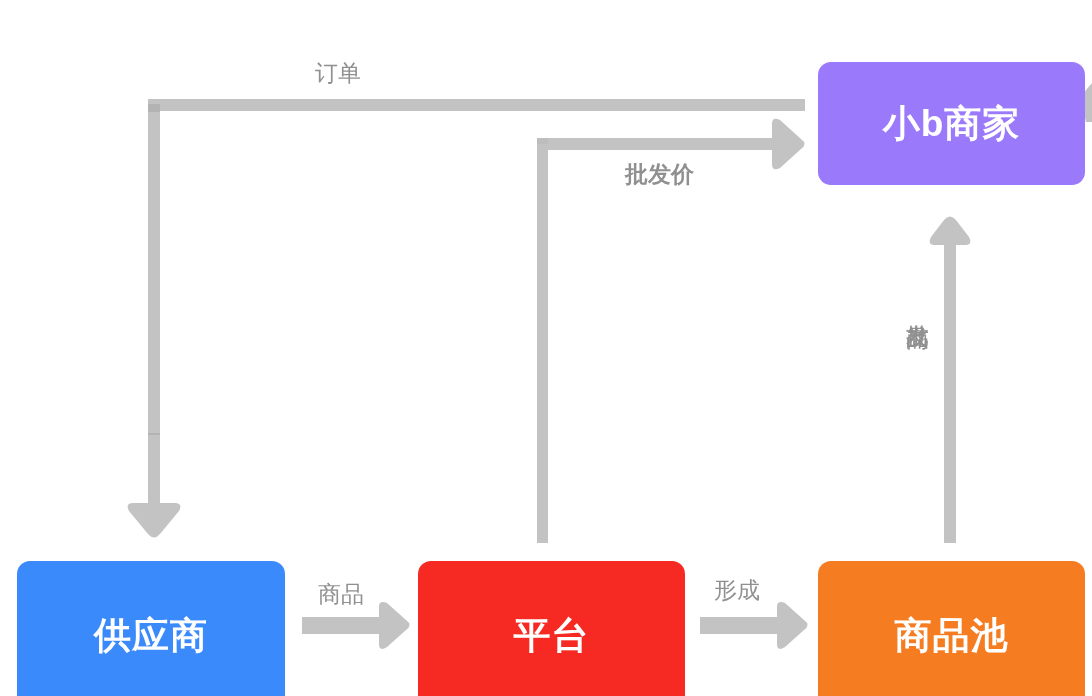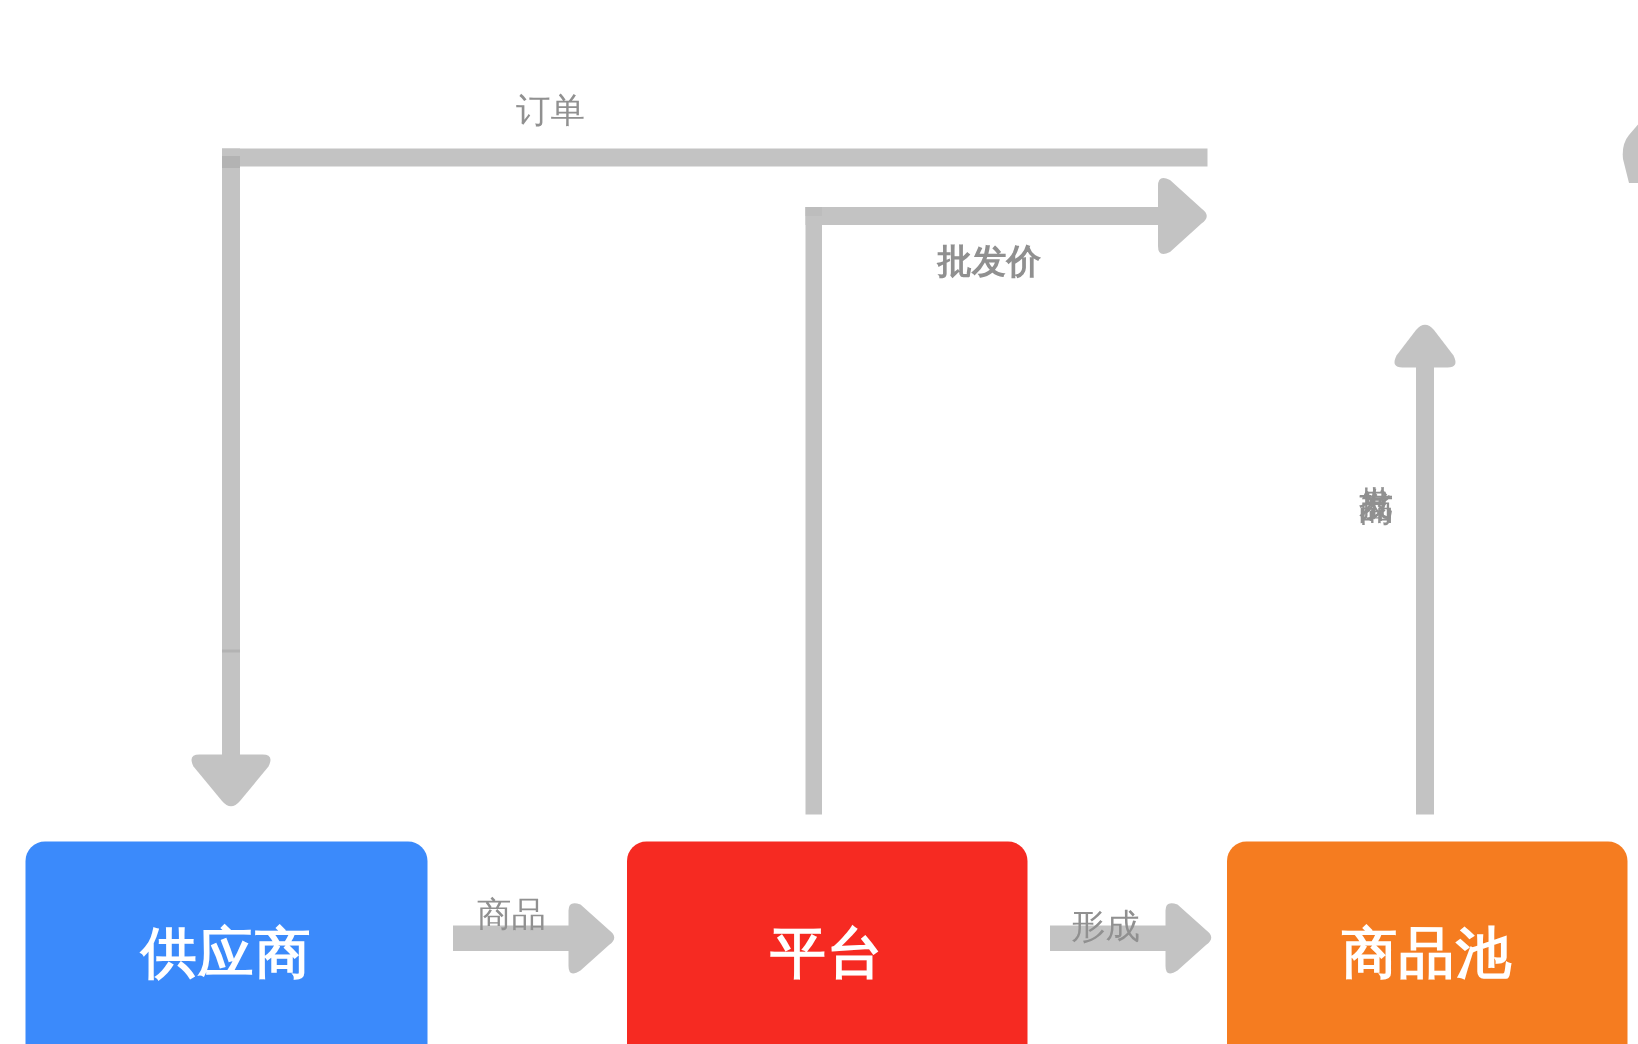--- a/index.html
+++ b/index.html
@@ -45,25 +45,25 @@
   .edge-label.vertical {
     writing-mode: vertical-rl;
     text-orientation: upright;
     letter-spacing: 1px;
     white-space: nowrap;
   }
 
   .conn { position: absolute; }
   .conn svg { display: block; overflow: visible; }
 
-  .lbl-order    { left: 315px; top: 62px; margin-left: 29px; }
+  .lbl-order    { left: 315px; top: 62px; }
   .lbl-wprice   { left: 625px; top: 163px; font-weight: bold; }
   .lbl-wgoods   { left: 906px; top: 306px; }
-  .lbl-goods    { left: 318px; top: 598px; }
-  .lbl-form     { left: 714px; top: 606px; }
+  .lbl-goods    { left: 318px; top: 583px; }
+  .lbl-form     { left: 714px; top: 579px; }
 </style>
 </head>
 <body>
 
 <div id="canvas">
 
   <div class="conn" style="left:0px; top:0px; width:1092px; height:696px;">
     <svg width="1092" height="696" viewBox="0 0 1092 696" xmlns="http://www.w3.org/2000/svg">
       <path d="M805,99 L148,99 L148,506 Z" fill="none"></path>
       <rect x="148" y="99" width="657" height="12" fill="#c3c3c3"></rect>
@@ -108,20 +108,23 @@
     </svg>
   </div>
   <div class="edge-label lbl-form">形成</div>
 
   <div class="conn" style="left:1078px; top:68px; width:20px; height:60px;">
     <svg width="20" height="60" viewBox="0 0 20 60" xmlns="http://www.w3.org/2000/svg">
       <path d="M8,54 L20,54 L20,8 L8,22 Q3,28 4,38 Z" fill="#c3c3c3"></path>
     </svg>
   </div>
 
+  <div class="node node-smallb">
+    <span>小b商家</span>
+  </div>
 
   <div class="node node-supplier">
     <span>供应商</span>
   </div>
 
   <div class="node node-platform">
     <span>平台</span>
   </div>
 
   <div class="node node-pool">

